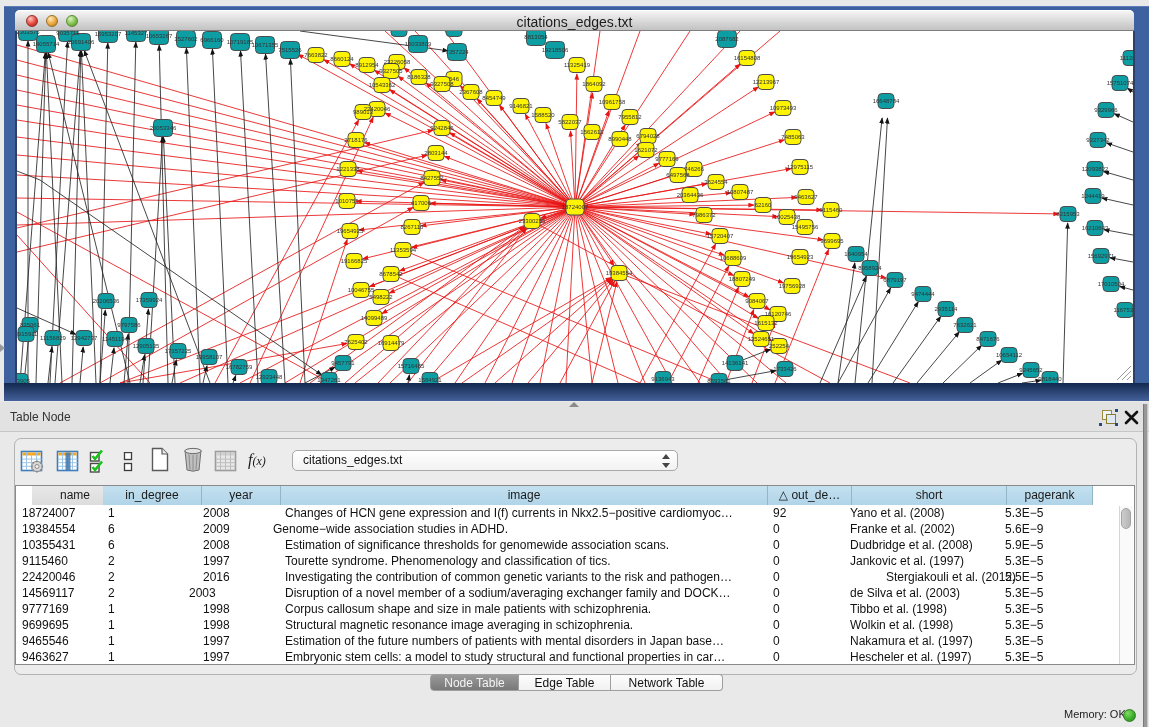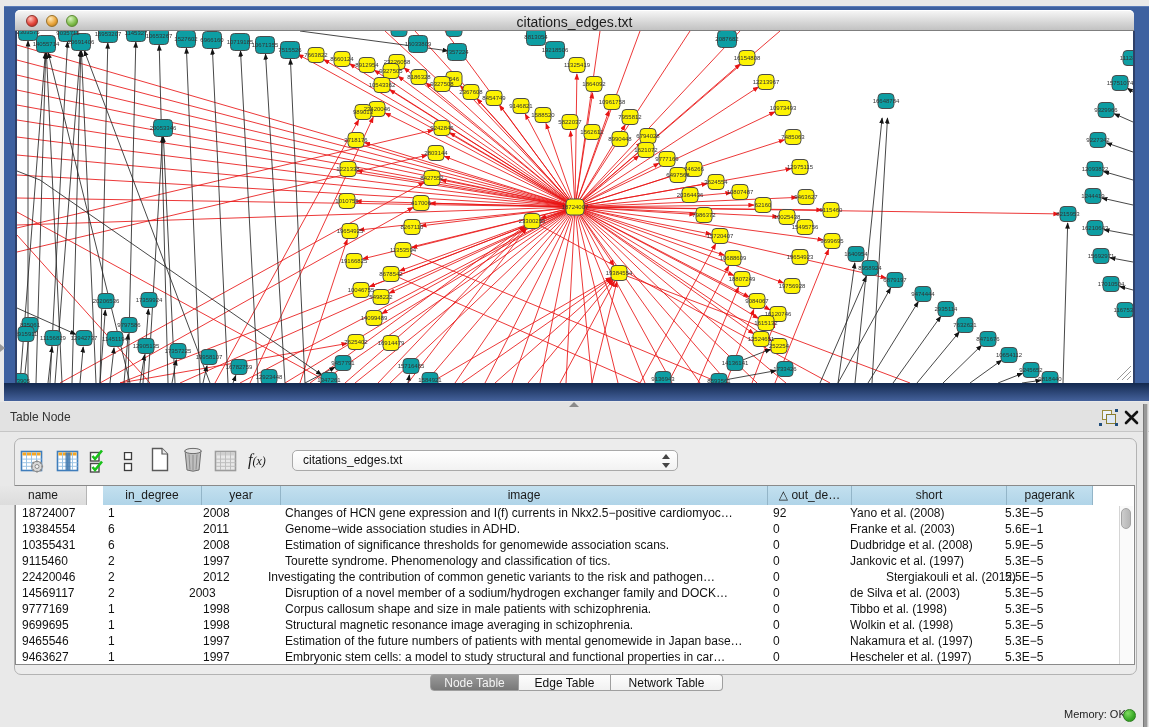--- a/index.html
+++ b/index.html
@@ -630,87 +630,87 @@
     <line x1="11.5" y1="3" x2="11.5" y2="21" stroke="#bdbdbd" stroke-width="1"></line>
     <line x1="16.5" y1="3" x2="16.5" y2="21" stroke="#bdbdbd" stroke-width="1"></line>
   </svg>
 <div class="abs" style="left:248px;top:451px;font-family:'Liberation Serif',serif;font-style:italic;font-size:16px;color:#1a1a1a">f<span style="font-size:12px">(x)</span></div>
 <div class="abs" id="combo">citations_edges.txt</div>
 <svg class="abs" style="left:659px;top:453px" width="14" height="16" viewBox="0 0 14 16">
 <path d="M7,1 L11,6 L3,6 z" fill="#444"></path>
     <path d="M7,15 L11,10 L3,10 z" fill="#444"></path>
   </svg>
 <div class="abs" id="tbl"></div>
-<div class="abs hc hg" style="left:0;width:87px">name</div>
+<div class="abs hc hg" style="left:32px;width:87px">name</div>
 <div class="abs hc" style="left:103px;width:99px">in_degree</div>
 <div class="abs hc" style="left:202px;width:79px">year</div>
 <div class="abs hc" style="left:281px;width:487px">image</div>
 <div class="abs hc" style="left:768px;width:84px">△ out_de…</div>
 <div class="abs hc" style="left:852px;width:155px">short</div>
 <div class="abs hc" style="left:1007px;width:86px">pagerank</div>
 <div class="abs cell" style="left:22px;top:506px;width:80px">18724007</div>
 <div class="abs cell" style="left:108px;top:506px;width:90px">1</div>
 <div class="abs cell" style="left:203px;top:506px;width:75px">2008</div>
 <div class="abs cell" style="left:285px;top:506px;width:482px">Changes of HCN gene expression and I(f) currents in Nkx2.5−positive cardiomyoc…</div>
 <div class="abs cell" style="left:773px;top:506px;width:75px">92</div>
 <div class="abs cell" style="left:850px;top:506px;width:155px">Yano et al. (2008)</div>
 <div class="abs cell" style="left:1005px;top:506px;width:85px">5.3E−5</div>
 <div class="abs cell" style="left:22px;top:522px;width:80px">19384554</div>
 <div class="abs cell" style="left:108px;top:522px;width:90px">6</div>
-<div class="abs cell" style="left:203px;top:522px;width:75px">2011</div>
-<div class="abs cell" style="left:285px;top:522px;width:482px">Genome−wide association studies in ADHD.</div>
+<div class="abs cell" style="left:203px;top:522px;width:75px">2009</div>
+<div class="abs cell" style="left:273px;top:522px;width:482px">Genome−wide association studies in ADHD.</div>
 <div class="abs cell" style="left:773px;top:522px;width:75px">0</div>
-<div class="abs cell" style="left:850px;top:522px;width:155px">Franke et al. (2003)</div>
-<div class="abs cell" style="left:1005px;top:522px;width:85px">5.6E−1</div>
+<div class="abs cell" style="left:850px;top:522px;width:155px">Franke et al. (2002)</div>
+<div class="abs cell" style="left:1005px;top:522px;width:85px">5.6E−9</div>
 <div class="abs cell" style="left:22px;top:538px;width:80px">10355431</div>
 <div class="abs cell" style="left:108px;top:538px;width:90px">6</div>
 <div class="abs cell" style="left:203px;top:538px;width:75px">2008</div>
 <div class="abs cell" style="left:285px;top:538px;width:482px">Estimation of significance thresholds for genomewide association scans.</div>
 <div class="abs cell" style="left:773px;top:538px;width:75px">0</div>
 <div class="abs cell" style="left:850px;top:538px;width:155px">Dudbridge et al. (2008)</div>
 <div class="abs cell" style="left:1005px;top:538px;width:85px">5.9E−5</div>
 <div class="abs cell" style="left:22px;top:554px;width:80px">9115460</div>
 <div class="abs cell" style="left:108px;top:554px;width:90px">2</div>
 <div class="abs cell" style="left:203px;top:554px;width:75px">1997</div>
 <div class="abs cell" style="left:285px;top:554px;width:482px">Tourette syndrome. Phenomenology and classification of tics.</div>
 <div class="abs cell" style="left:773px;top:554px;width:75px">0</div>
 <div class="abs cell" style="left:850px;top:554px;width:155px">Jankovic et al. (1997)</div>
 <div class="abs cell" style="left:1005px;top:554px;width:85px">5.3E−5</div>
 <div class="abs cell" style="left:22px;top:570px;width:80px">22420046</div>
 <div class="abs cell" style="left:108px;top:570px;width:90px">2</div>
-<div class="abs cell" style="left:203px;top:570px;width:75px">2012</div>
-<div class="abs cell" style="left:268px;top:570px;width:482px">Investigating the contribution of common genetic variants to the risk and pathogen…</div>
+<div class="abs cell" style="left:203px;top:570px;width:75px">2016</div>
+<div class="abs cell" style="left:285px;top:570px;width:482px">Investigating the contribution of common genetic variants to the risk and pathogen…</div>
 <div class="abs cell" style="left:773px;top:570px;width:75px">0</div>
 <div class="abs cell" style="left:886px;top:570px;width:155px">Stergiakouli et al. (2012)</div>
 <div class="abs cell" style="left:1005px;top:570px;width:85px">5.5E−5</div>
 <div class="abs cell" style="left:22px;top:586px;width:80px">14569117</div>
 <div class="abs cell" style="left:108px;top:586px;width:90px">2</div>
 <div class="abs cell" style="left:189px;top:586px;width:75px">2003</div>
-<div class="abs cell" style="left:285px;top:586px;width:482px">Disruption of a novel member of a sodium/hydrogen exchanger family and DOCK…</div>
+<div class="abs cell" style="left:285px;top:586px;width:482px">Disruption of a novel member of a sodium/averaging exchanger family and DOCK…</div>
 <div class="abs cell" style="left:773px;top:586px;width:75px">0</div>
 <div class="abs cell" style="left:850px;top:586px;width:155px">de Silva et al. (2003)</div>
 <div class="abs cell" style="left:1005px;top:586px;width:85px">5.3E−5</div>
 <div class="abs cell" style="left:22px;top:602px;width:80px">9777169</div>
 <div class="abs cell" style="left:108px;top:602px;width:90px">1</div>
 <div class="abs cell" style="left:203px;top:602px;width:75px">1998</div>
 <div class="abs cell" style="left:285px;top:602px;width:482px">Corpus callosum shape and size in male patients with schizophrenia.</div>
 <div class="abs cell" style="left:773px;top:602px;width:75px">0</div>
 <div class="abs cell" style="left:850px;top:602px;width:155px">Tibbo et al. (1998)</div>
 <div class="abs cell" style="left:1005px;top:602px;width:85px">5.3E−5</div>
 <div class="abs cell" style="left:22px;top:618px;width:80px">9699695</div>
 <div class="abs cell" style="left:108px;top:618px;width:90px">1</div>
 <div class="abs cell" style="left:203px;top:618px;width:75px">1998</div>
 <div class="abs cell" style="left:285px;top:618px;width:482px">Structural magnetic resonance image averaging in schizophrenia.</div>
 <div class="abs cell" style="left:773px;top:618px;width:75px">0</div>
 <div class="abs cell" style="left:850px;top:618px;width:155px">Wolkin et al. (1998)</div>
 <div class="abs cell" style="left:1005px;top:618px;width:85px">5.3E−5</div>
 <div class="abs cell" style="left:22px;top:634px;width:80px">9465546</div>
 <div class="abs cell" style="left:108px;top:634px;width:90px">1</div>
 <div class="abs cell" style="left:203px;top:634px;width:75px">1997</div>
-<div class="abs cell" style="left:285px;top:634px;width:482px">Estimation of the future numbers of patients with mental genomewide in Japan base…</div>
+<div class="abs cell" style="left:285px;top:634px;width:482px">Estimation of the future numbers of patients with mental disorders in Japan base…</div>
 <div class="abs cell" style="left:773px;top:634px;width:75px">0</div>
 <div class="abs cell" style="left:850px;top:634px;width:155px">Nakamura et al. (1997)</div>
 <div class="abs cell" style="left:1005px;top:634px;width:85px">5.3E−5</div>
 <div class="abs cell" style="left:22px;top:650px;width:80px">9463627</div>
 <div class="abs cell" style="left:108px;top:650px;width:90px">1</div>
 <div class="abs cell" style="left:203px;top:650px;width:75px">1997</div>
 <div class="abs cell" style="left:285px;top:650px;width:482px">Embryonic stem cells: a model to study structural and functional properties in car…</div>
 <div class="abs cell" style="left:773px;top:650px;width:75px">0</div>
 <div class="abs cell" style="left:850px;top:650px;width:155px">Hescheler et al. (1997)</div>
 <div class="abs cell" style="left:1005px;top:650px;width:85px">5.3E−5</div>

